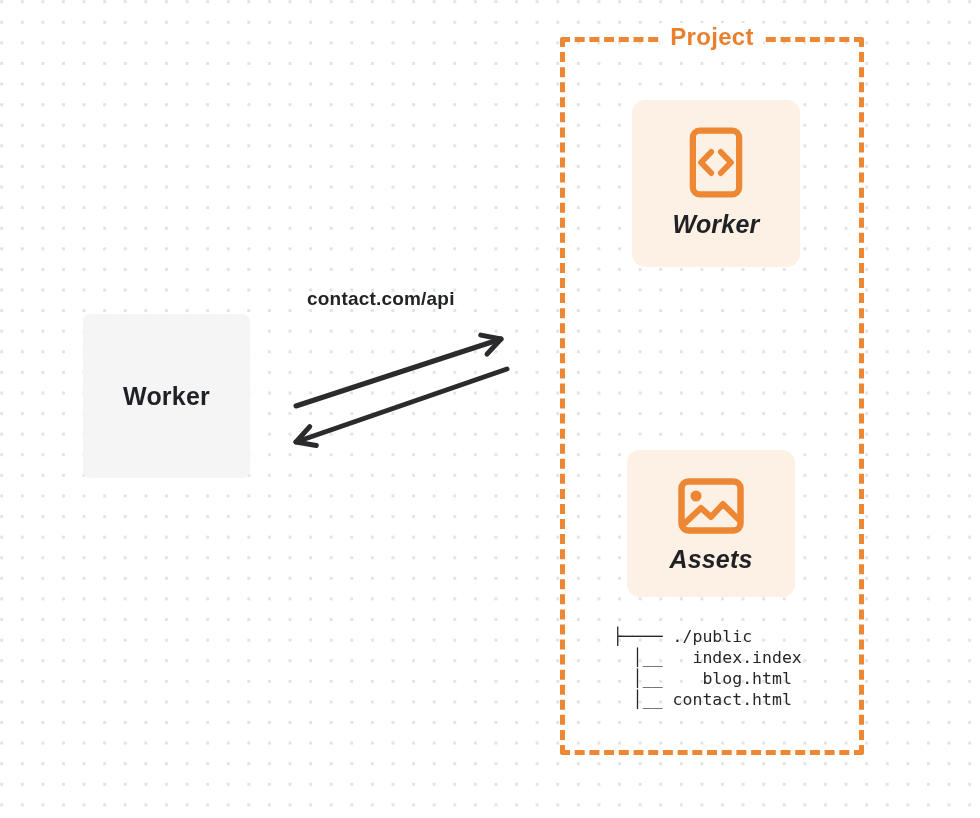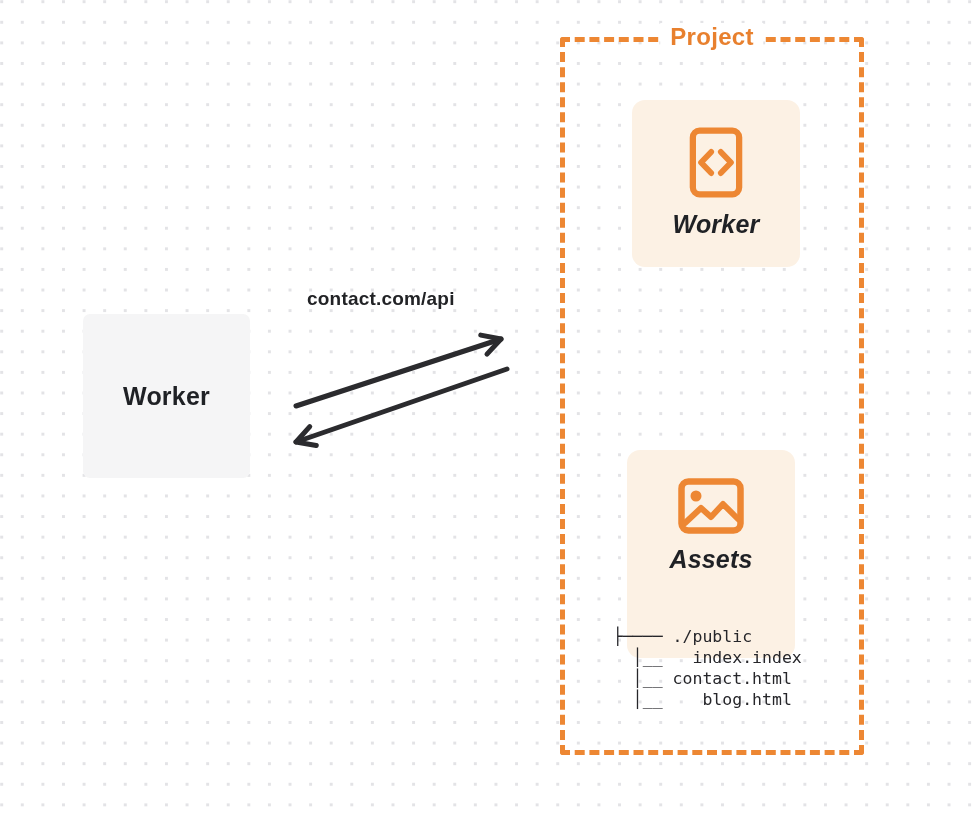--- a/index.html
+++ b/index.html
@@ -36,21 +36,21 @@
     background:#ffffff;padding:0 10px;
     font-size:24px;font-weight:bold;color:#e8802e;letter-spacing:.3px;
     white-space:nowrap;
   }
   .node-card{
     position:absolute;width:168px;
     background:#fcf1e4;border-radius:13px;
     display:flex;flex-direction:column;align-items:center;font-style:italic;
   }
   .worker-card{left:67px;top:58px;height:167px;}
-  .assets-card{left:62px;top:408px;height:208px;}
+  .assets-card{left:62px;top:408px;height:147px;}
   .node-card .icon{display:block;}
   .worker-card .icon{margin-top:26px;}
   .assets-card .icon{margin-top:28px;}
   .node-label{
     font-size:25px;font-weight:bold;color:#1f2125;margin-top:11px;letter-spacing:.2px;
   }
   .file-tree{
     position:absolute;left:606px;top:619px;margin:7px;
     font-family:"DejaVu Sans Mono", monospace;
     font-size:16.5px;line-height:21px;color:#26262a;
@@ -93,15 +93,15 @@
     <div class="node-card assets-card">
       <svg class="icon" width="66" height="56" viewBox="0 0 66 56" xmlns="http://www.w3.org/2000/svg">
         <rect x="3.5" y="3.5" width="59" height="49" rx="7" fill="none" stroke="#ed8733" stroke-width="6.5"></rect>
         <circle cx="18" cy="18" r="5.5" fill="#ed8733"></circle>
         <path d="M7,45 L23,30 L33,39 L45,26 L60.5,41.5" fill="none" stroke="#ed8733" stroke-width="6" stroke-linecap="round" stroke-linejoin="round"></path>
       </svg>
       <span class="node-label">Assets</span>
     </div>
   </div>
 
-  <pre class="file-tree"><div>├──── ./public</div><div>  │__   index.index</div><div>  │__ contact.html</div><div>  │__    blog.html</div></pre>
+  <pre class="file-tree"><div>├──── ./public</div><div>  │__   index.index</div><div>  │__    blog.html</div><div>  │__ contact.html</div></pre>
 
 </div>
 
 </body></html>

